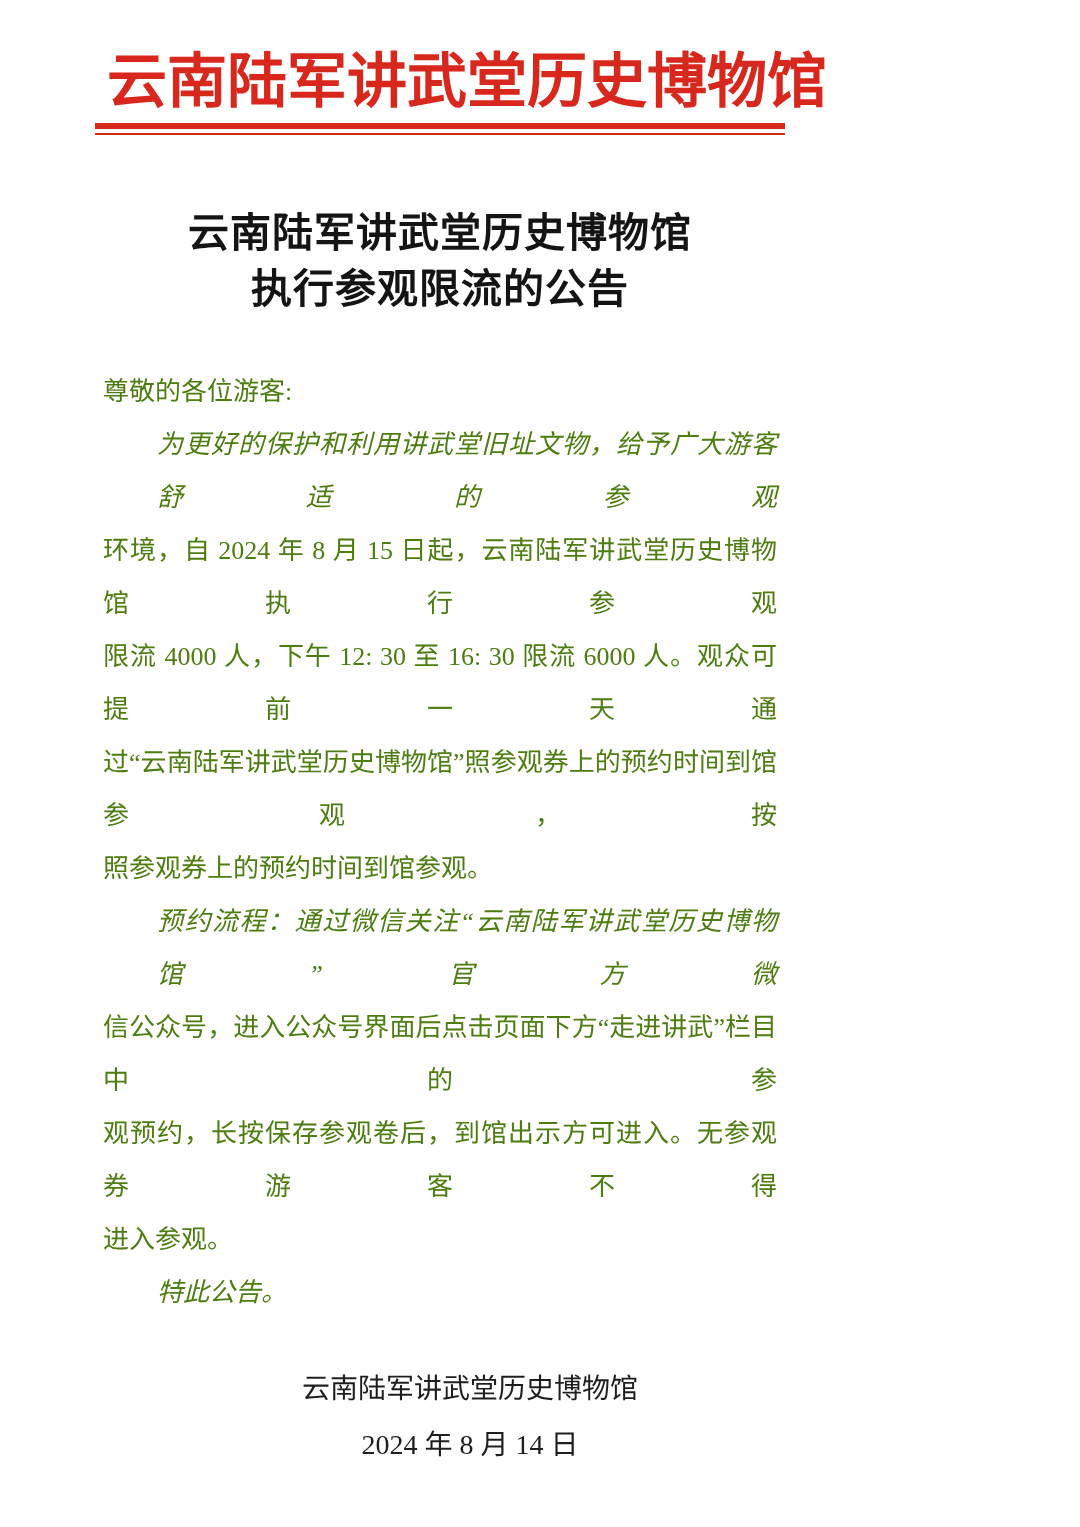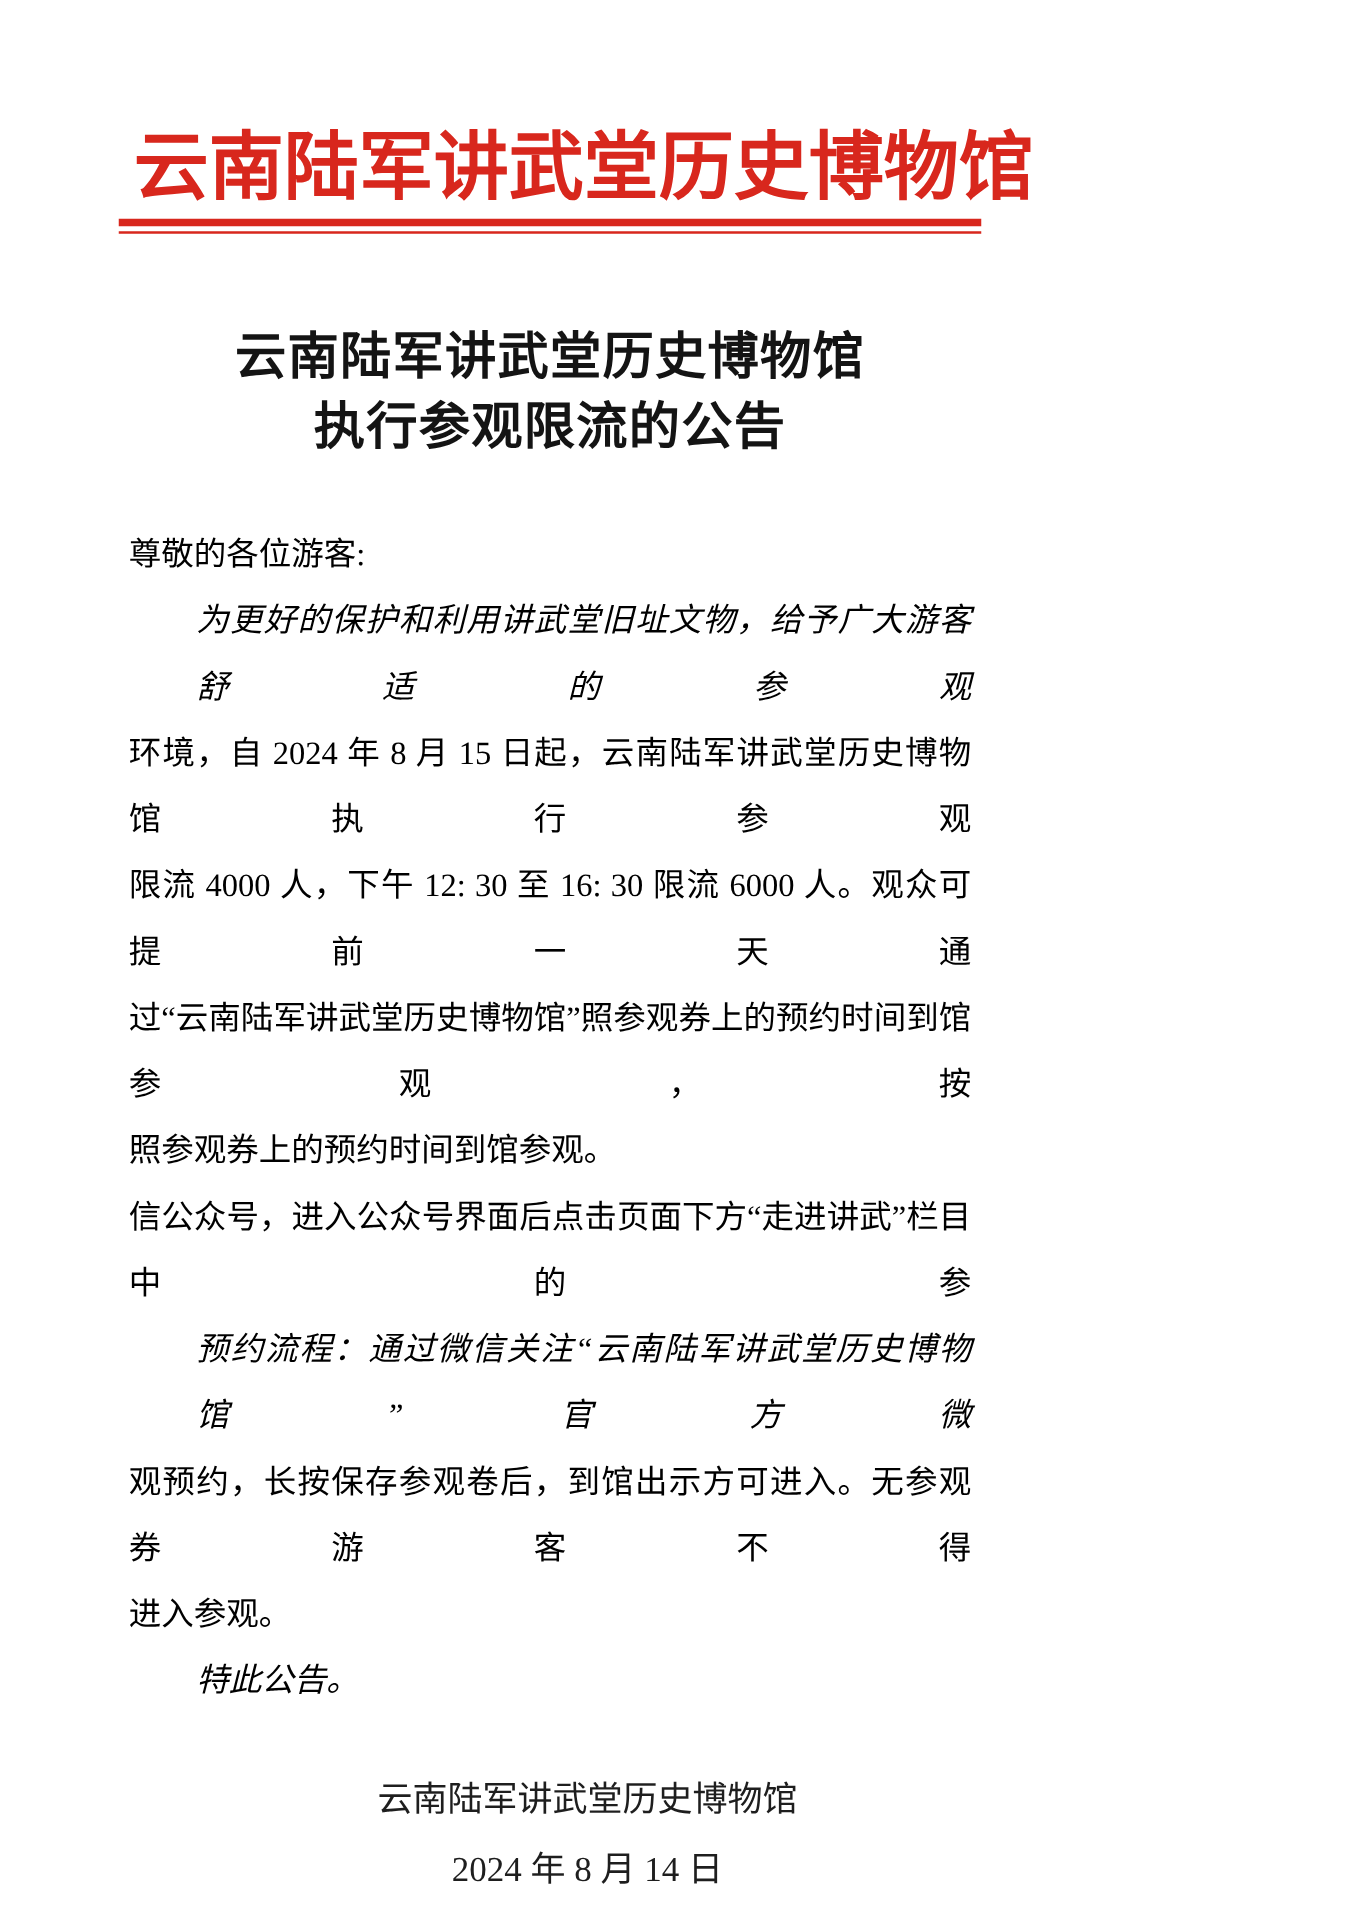--- a/index.html
+++ b/index.html
@@ -5,21 +5,21 @@
   * { margin: 0; padding: 0; box-sizing: border-box; }
   html, body { background: #ffffff; }
   body {
     width: 1080px; height: 1527px;
     font-family: "Liberation Serif", "DejaVu Serif", serif;
     color: #1c1c1c;
     overflow: hidden;
   }
   .page {
     width: 880px; height: 1527px;
-    padding: 100px 95px 0 95px;
+    padding: 48px 95px 0 95px;
     background: #ffffff;
     position: relative;
   }
   
   .letterhead { width: 100%; }
   .letterhead-title {
     color: #d8271d;
     font-size: 60px;
     font-weight: bold;
     line-height: 68px;
@@ -40,21 +40,21 @@
     color: #141414;
     font-size: 41px;
     line-height: 56px;
     letter-spacing: 1px;
   }
   
   .notice-body {
     margin-top: 48px;
     padding: 0 8px;
     font-size: 26px;
-    color: #000000;
+    color: #4d7c0f;
   }
   .salutation {
     line-height: 53px;
     text-align: left;
   }
   .body-line {
     line-height: 53px;
     text-align: left;
   }
   .body-line.justify {
@@ -100,23 +100,23 @@
 
         <p class="body-line justify">环境，自 2024 年 8 月 15 日起，云南陆军讲武堂历史博物馆执行参观</p>
 
 
         <p class="body-line justify">限流 4000 人，下午 12: 30 至 16: 30 限流 6000 人。观众可提前一天通</p>
 
         <p class="body-line justify">过“云南陆军讲武堂历史博物馆”照参观券上的预约时间到馆参观，按</p>
 
         <p class="body-line">照参观券上的预约时间到馆参观。</p>
 
+        <p class="body-line indent justify">预约流程：通过微信关注“云南陆军讲武堂历史博物馆”官方微</p>
+
         <p class="body-line justify">信公众号，进入公众号界面后点击页面下方“走进讲武”栏目中的参</p>
-
-        <p class="body-line indent justify">预约流程：通过微信关注“云南陆军讲武堂历史博物馆”官方微</p>
 
         <p class="body-line justify">观预约，长按保存参观卷后，到馆出示方可进入。无参观券游客不得</p>
 
         <p class="body-line">进入参观。</p>
 
         <p class="body-line indent">特此公告。</p>
       </div>
   </main>
 
   <footer class="sign-block">

